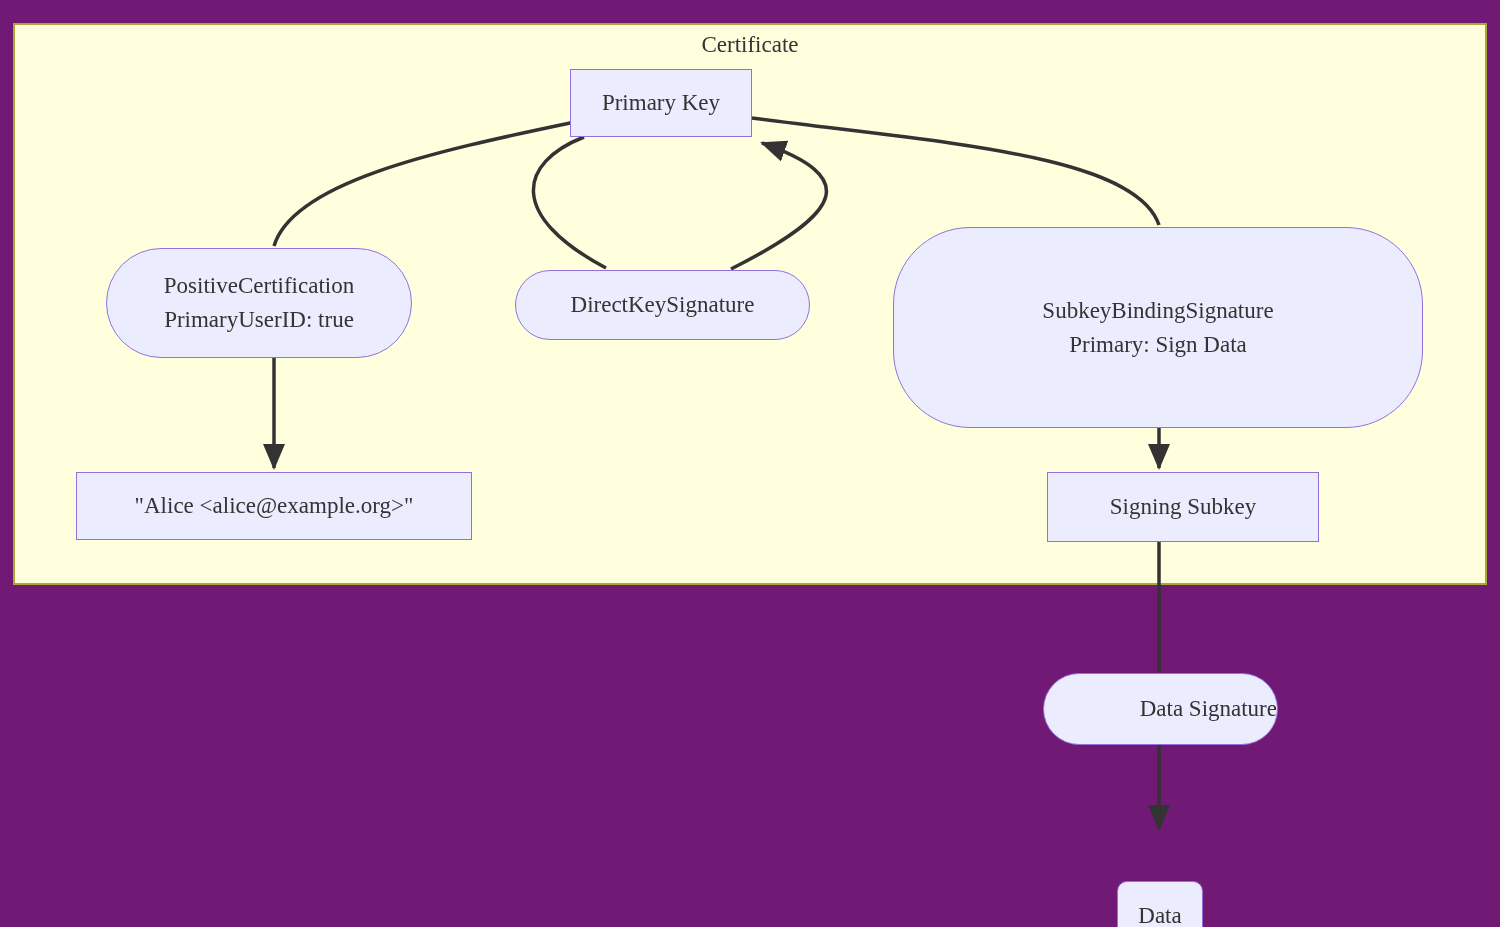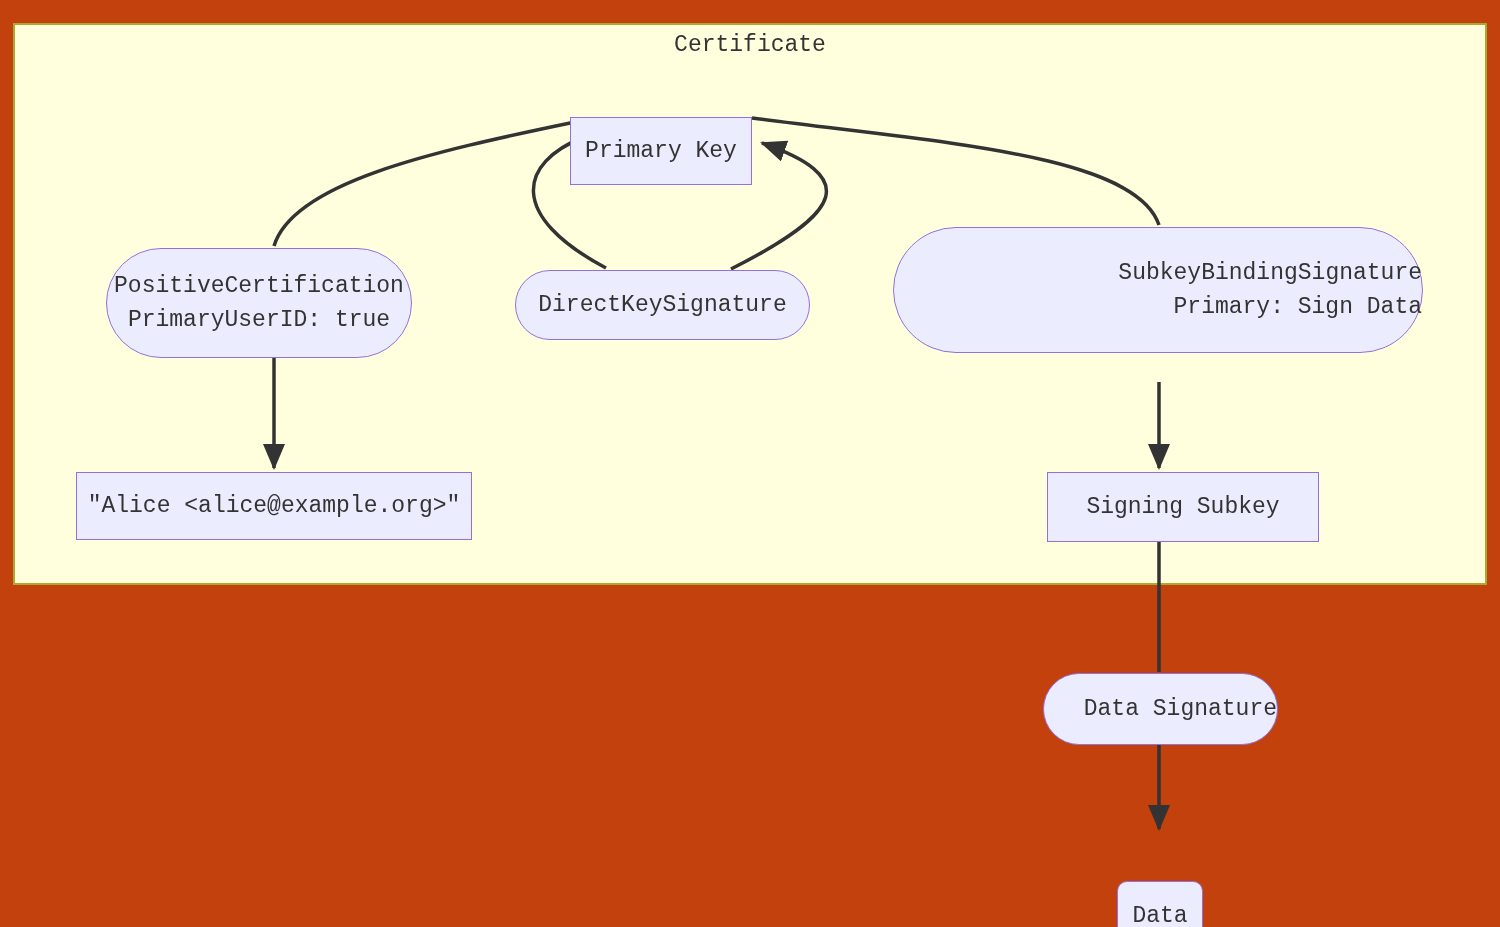--- a/index.html
+++ b/index.html
@@ -1,21 +1,21 @@
 <!DOCTYPE html>
 <html><head>
 <meta charset="utf-8">
 <style>
   html, body { margin: 0; padding: 0; background: #FFFFFF; }
   .canvas {
     position: relative;
     width: 1500px;
     height: 927px;
-    background: #c2410c;
-    font-family: Liberation Mono, monospace;
+    background: #701a75;
+    font-family: Liberation Serif, serif;
     overflow: hidden;
   }
   .cluster {
     position: absolute;
     left: 13px; top: 23px;
     width: 1474px; height: 562px;
     background: #FFFFDE;
     border: 2px solid #AAAA33;
     box-sizing: border-box;
     z-index: 0;
@@ -46,24 +46,24 @@
     color: #333333;
     font-size: 23px;
     line-height: 34px;
     display: flex;
     flex-direction: column;
     align-items: center;
     justify-content: center;
     text-align: center;
     z-index: 2;
   }
-  #node-primary-key        { left: 570px;  top: 69px;  width: 182px; height: 68px; margin-top: 48px; }
+  #node-primary-key        { left: 570px;  top: 69px;  width: 182px; height: 68px; }
   #node-positive-cert      { left: 106px;  top: 248px; width: 306px; height: 110px; border-radius: 55px; }
   #node-direct-key-sig     { left: 515px;  top: 270px; width: 295px; height: 70px;  border-radius: 35px; }
-  #node-subkey-binding-sig { left: 893px;  top: 227px; width: 530px; height: 126px; border-radius: 77px; align-items: flex-end; }
+  #node-subkey-binding-sig { left: 893px;  top: 227px; width: 530px; height: 201px; border-radius: 77px; }
   #node-user-id            { left: 76px;   top: 472px; width: 396px; height: 68px; }
   #node-signing-subkey     { left: 1047px; top: 472px; width: 272px; height: 70px; }
   #node-data-signature     { left: 1043px; top: 673px; width: 235px; height: 72px;  border-radius: 36px; align-items: flex-end; }
   #node-data               { left: 1117px; top: 833px; width: 86px;  height: 70px;  border-radius: 10px; margin-top: 48px; }
 </style>
 </head>
 <body>
 
 <div class="canvas">
 

